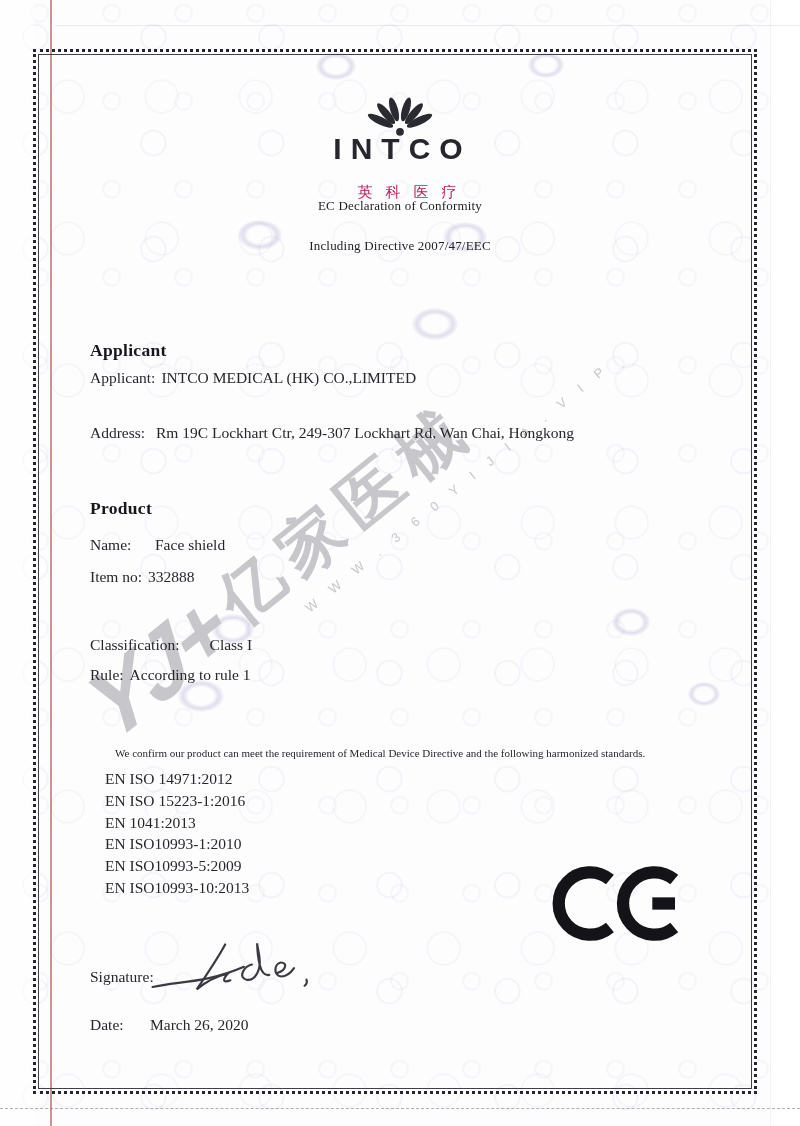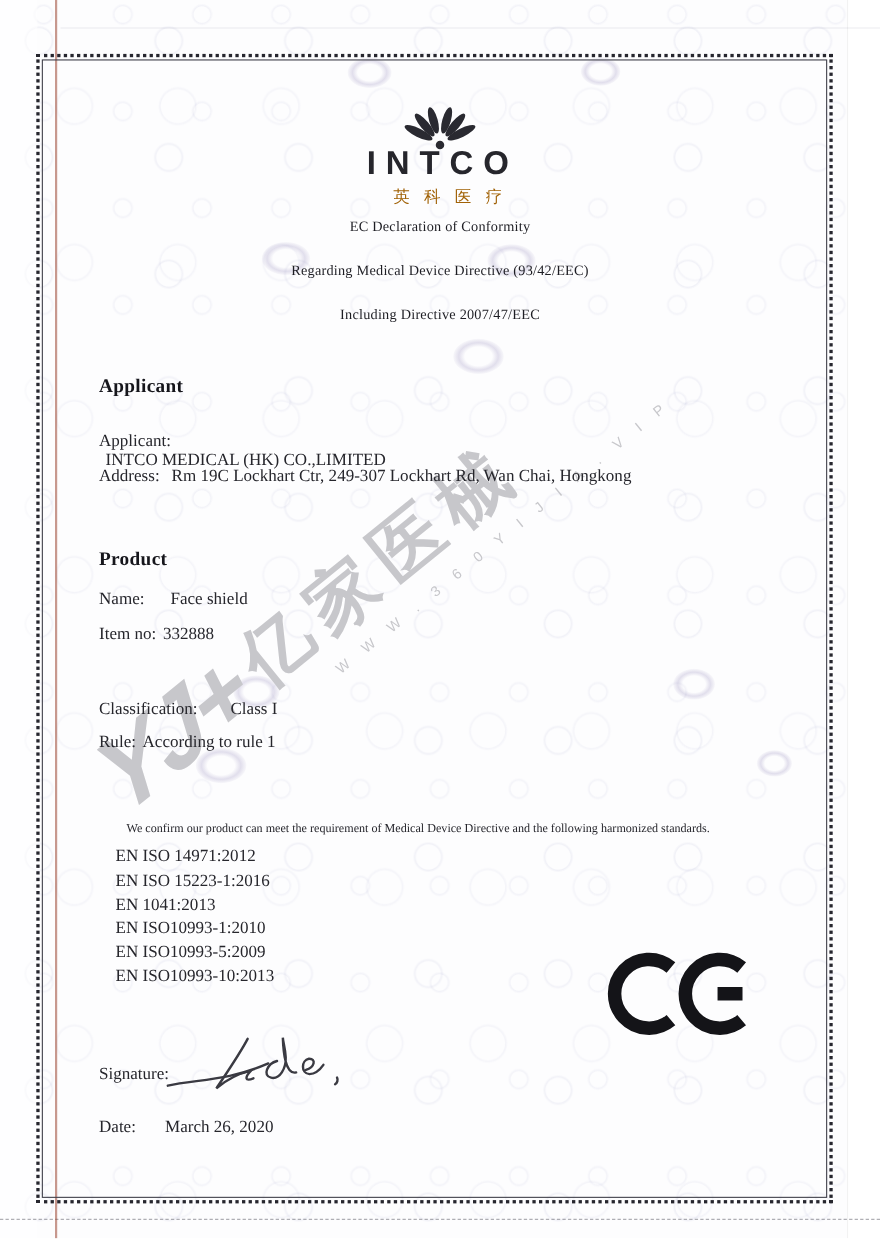--- a/index.html
+++ b/index.html
@@ -34,21 +34,21 @@
   .wm-row{display:flex;align-items:center;white-space:nowrap;}
   .wm-logo{font-family:"Liberation Sans",sans-serif;font-weight:bold;font-style:italic;font-size:92px;letter-spacing:-4px;transform:skewX(-12deg);line-height:1;}
   .wm-cn{font-size:64px;font-weight:bold;letter-spacing:12px;margin-left:14px;line-height:1;}
   .wm-url{font-family:"Liberation Sans",sans-serif;font-size:13px;letter-spacing:7px;margin:-4px 0 0 230px;}
 
   .content{position:absolute;inset:0;z-index:2;}
 
   .logo-block{position:absolute;top:76px;left:0;width:100%;text-align:center;line-height:1;}
   .logo-flare{display:block;margin:0 auto;}
   .brand{font-family:"Liberation Sans",sans-serif;font-size:30px;font-weight:bold;letter-spacing:9px;padding-left:5px;color:#26262c;margin-top:-4px;}
-  .brand-cn{font-size:15px;letter-spacing:13px;padding-left:27px;color:#a16207;margin-top:9px;}
+  .brand-cn{font-size:15px;letter-spacing:13px;padding-left:27px;color:#be185d;margin-top:21px;}
 
   .title-block{position:absolute;top:194px;left:0;width:100%;text-align:center;}
   .title-line{font-size:13px;font-weight:normal;color:#1d1d23;margin:0 0 16px 0;line-height:24px;letter-spacing:0.2px;}
 
   .h-sec{position:absolute;left:90px;font-size:17.5px;font-weight:bold;color:#16161c;letter-spacing:0.3px;}
   .row{position:absolute;left:90px;font-size:15.5px;display:flex;white-space:pre;}
   .lbl-addr{width:66px;}
   .lbl-name{width:65px;}
   .lbl-date{width:60px;}
   .gap{margin-left:6px;}
@@ -107,26 +107,25 @@
           <ellipse cx="60" cy="42" rx="5" ry="18" transform="rotate(64 60 70)"></ellipse>
           <circle cx="60" cy="72" r="5"></circle>
         </g>
       </svg>
       <div class="brand">INTCO</div>
       <div class="brand-cn">英科医疗</div>
     </div>
 
     <div class="title-block">
       <p class="title-line">EC Declaration of Conformity</p>
-      <p class="title-line">Regarding Medical Device Directive (93/42/EEC)</p>
       <p class="title-line">Including Directive 2007/47/EEC</p>
     </div>
 
     <div class="h-sec" style="top:340px;">Applicant</div>
-    <div class="row" style="top:392px;flex-direction:column;">
+    <div class="row" style="top:369px;">
       <span>Applicant:</span>
       <span class="gap">INTCO MEDICAL (HK) CO.,LIMITED</span>
     </div>
     <div class="row" style="top:424px;">
       <span class="lbl-addr">Address:</span>
       <span>Rm 19C Lockhart Ctr, 249-307 Lockhart Rd, Wan Chai, Hongkong</span>
     </div>
 
     <div class="h-sec" style="top:498px;">Product</div>
     <div class="row" style="top:536px;">

